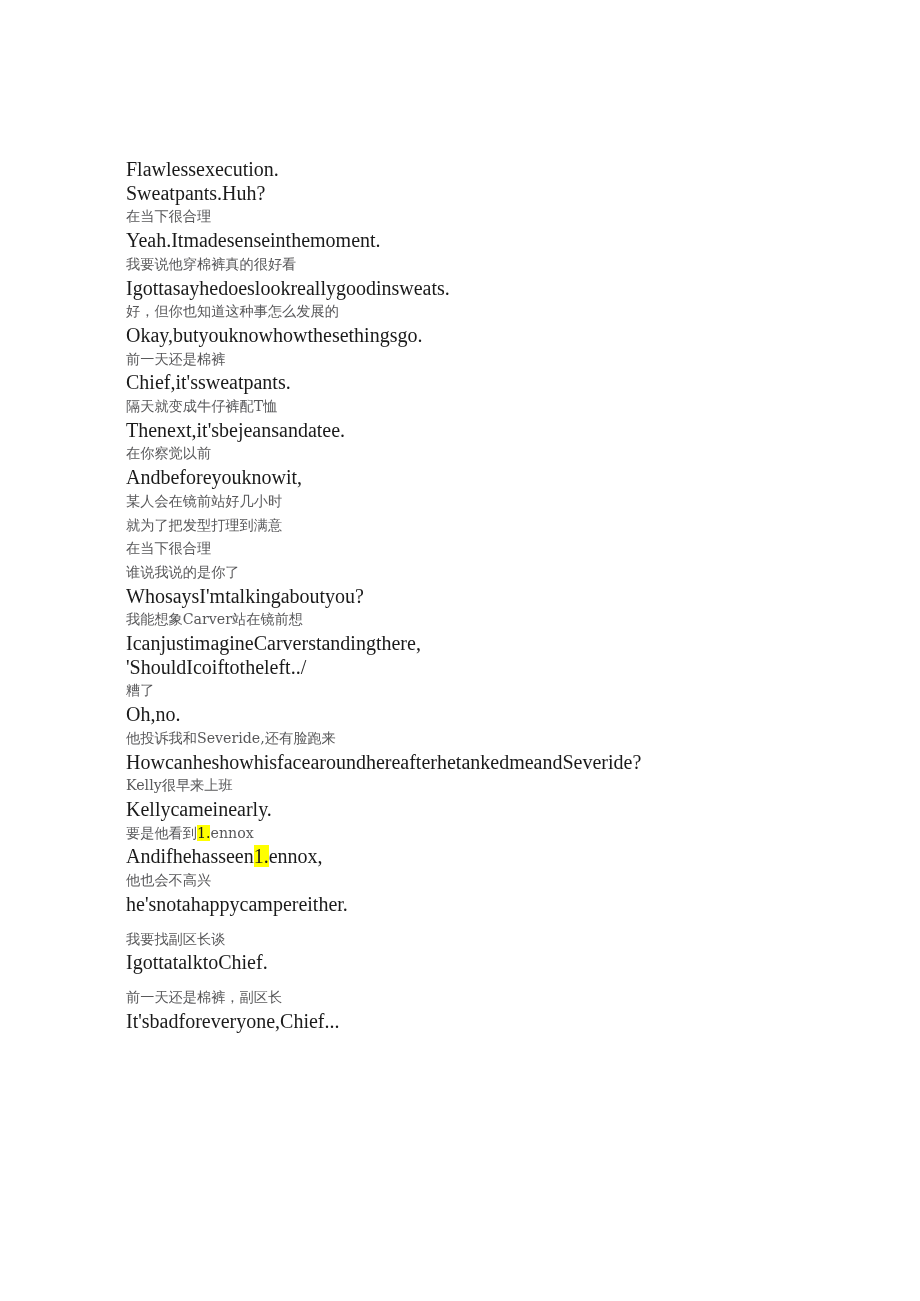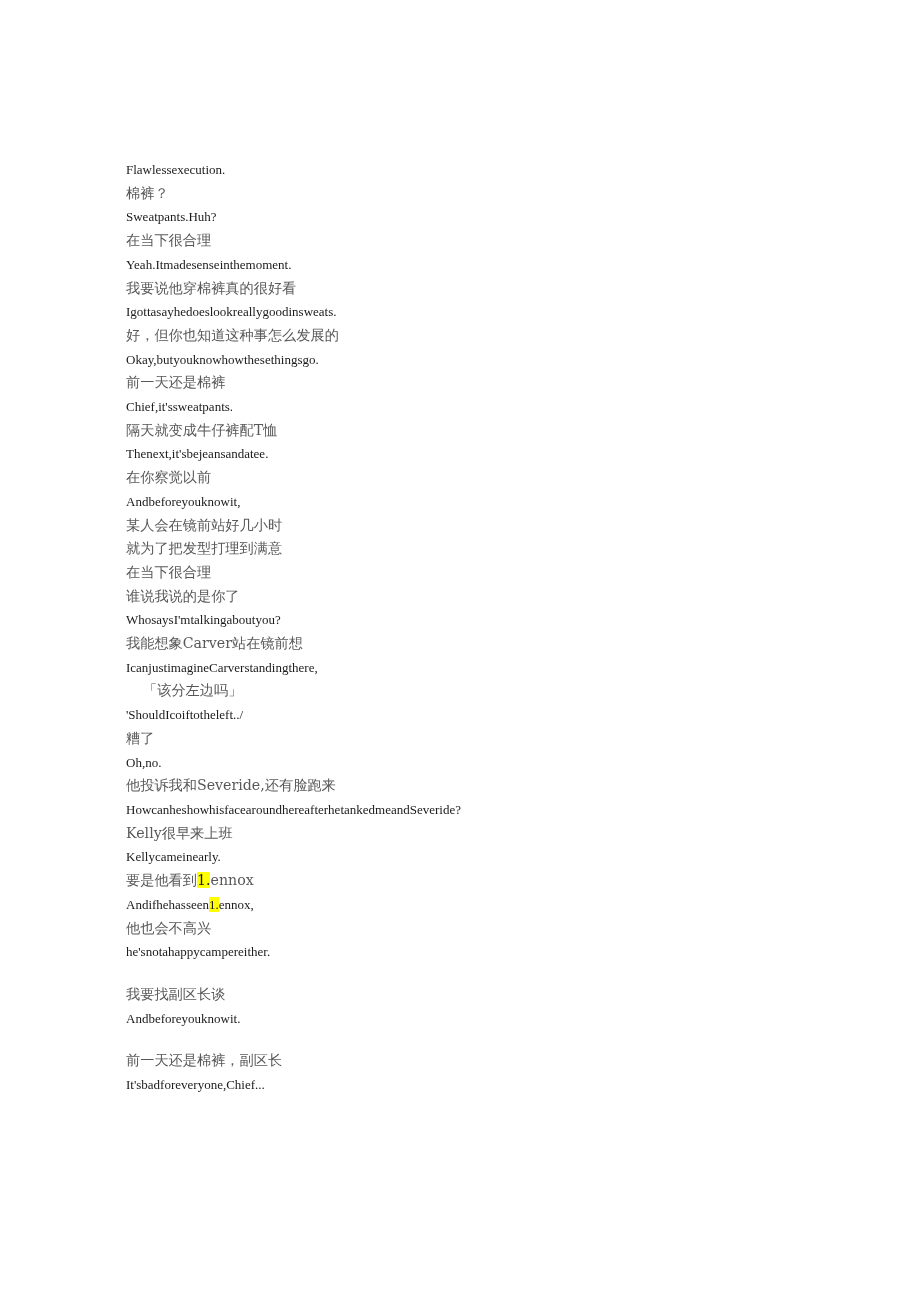--- a/index.html
+++ b/index.html
@@ -23,21 +23,21 @@
     height: 1301px;
     background: #ffffff;
   }
   #transcript {
     position: absolute;
     left: 126px;
     top: 158px;
     width: 760px;
   }
   .line {
-    font-size: 13px;
+    font-size: 20px;
     line-height: 23.7px;
     white-space: pre;
     letter-spacing: 0px;
   }
   
   .line.en {
     color: #1a1a1a;
     font-family: "Liberation Serif", "DejaVu Serif", serif;
   }
   
@@ -45,64 +45,62 @@
     color: #58585a;
     font-family: "DejaVu Serif", "Liberation Serif", serif;
     font-size: 14.2px;
   }
   
   .line.indent {
     padding-left: 17px;
   }
   
   .line.gap-sm {
-    margin-top: 19px;
+    margin-top: 11px;
   }
   .hl {
     background-color: #ffff00;
     color: #1a1a1a;
   }
 </style>
 </head>
 <body>
 
 <div id="page">
   <div id="transcript">
       <div class="line en"><span>Flawlessexecution.</span></div>
-      <div class="line zh"><span>棉裤？</span></div>
       <div class="line en"><span>Sweatpants.Huh?</span></div>
       <div class="line zh"><span>在当下很合理</span></div>
       <div class="line en"><span>Yeah.Itmadesenseinthemoment.</span></div>
       <div class="line zh"><span>我要说他穿棉裤真的很好看</span></div>
       <div class="line en"><span>Igottasayhedoeslookreallygoodinsweats.</span></div>
       <div class="line zh"><span>好，但你也知道这种事怎么发展的</span></div>
       <div class="line en"><span>Okay,butyouknowhowthesethingsgo.</span></div>
       <div class="line zh"><span>前一天还是棉裤</span></div>
       <div class="line en"><span>Chief,it'ssweatpants.</span></div>
       <div class="line zh"><span>隔天就变成牛仔裤配T恤</span></div>
       <div class="line en"><span>Thenext,it'sbejeansandatee.</span></div>
       <div class="line zh"><span>在你察觉以前</span></div>
       <div class="line en"><span>Andbeforeyouknowit,</span></div>
       <div class="line zh"><span>某人会在镜前站好几小时</span></div>
       <div class="line zh"><span>就为了把发型打理到满意</span></div>
       <div class="line zh"><span>在当下很合理</span></div>
       <div class="line zh"><span>谁说我说的是你了</span></div>
       <div class="line en"><span>WhosaysI'mtalkingaboutyou?</span></div>
       <div class="line zh"><span>我能想象Carver站在镜前想</span></div>
       <div class="line en"><span>IcanjustimagineCarverstandingthere,</span></div>
-      <div class="line zh indent"><span>「该分左边吗」</span></div>
       <div class="line en"><span>'ShouldIcoiftotheleft../</span></div>
       <div class="line zh"><span>糟了</span></div>
       <div class="line en"><span>Oh,no.</span></div>
       <div class="line zh"><span>他投诉我和Severide,还有脸跑来</span></div>
       <div class="line en"><span>HowcanheshowhisfacearoundhereafterhetankedmeandSeveride?</span></div>
       <div class="line zh"><span>Kelly很早来上班</span></div>
       <div class="line en"><span>Kellycameinearly.</span></div>
       <div class="line zh"><span>要是他看到</span><span class="hl">1.</span><span>ennox</span></div>
       <div class="line en"><span>Andifhehasseen</span><span class="hl">1.</span><span>ennox,</span></div>
       <div class="line zh"><span>他也会不高兴</span></div>
       <div class="line en"><span>he'snotahappycampereither.</span></div>
       <div class="line zh gap-sm"><span>我要找副区长谈</span></div>
-      <div class="line en"><span>Andbeforeyouknowit.</span></div>
+      <div class="line en"><span>IgottatalktoChief.</span></div>
       <div class="line zh gap-sm"><span>前一天还是棉裤，副区长</span></div>
       <div class="line en"><span>It'sbadforeveryone,Chief...</span></div>
     </div>
 </div>
 
 </body></html>

